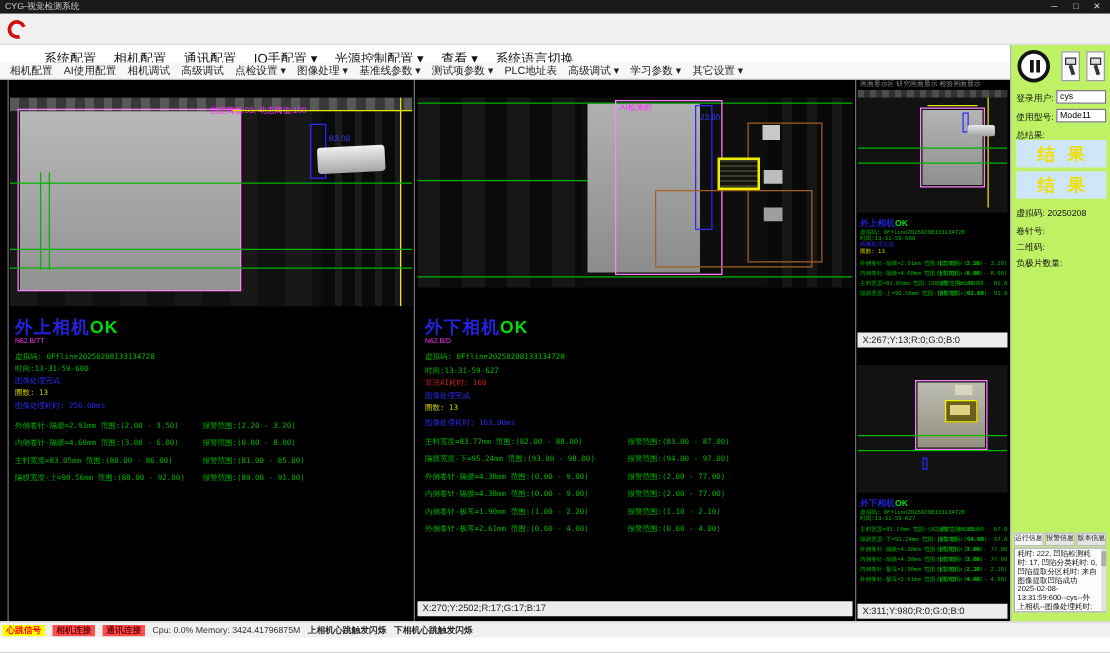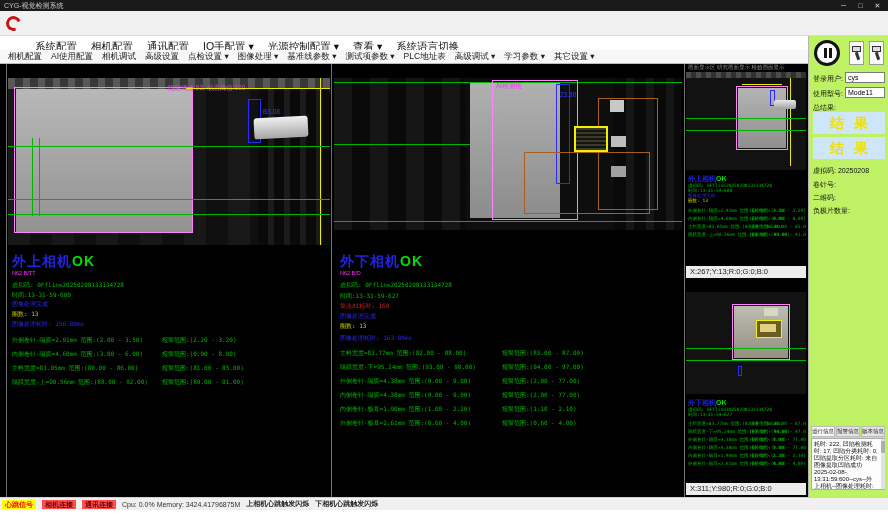--- a/index.html
+++ b/index.html
@@ -84,21 +84,21 @@
     <span class="menu-item">光源控制配置 ▾</span>
     <span class="menu-item">查看 ▾</span>
     <span class="menu-item">系统语言切换</span>
   </div>
 
 
   <div class="toolbar">
     <span class="tool-item">相机配置</span>
     <span class="tool-item">AI使用配置</span>
     <span class="tool-item">相机调试</span>
-    <span class="tool-item">高级设置</span>
+    <span class="tool-item">高级调试</span>
     <span class="tool-item">点检设置 ▾</span>
     <span class="tool-item">图像处理 ▾</span>
     <span class="tool-item">基准线参数 ▾</span>
     <span class="tool-item">测试项参数 ▾</span>
     <span class="tool-item">PLC地址表</span>
     <span class="tool-item">高级调试 ▾</span>
     <span class="tool-item">学习参数 ▾</span>
     <span class="tool-item">其它设置 ▾</span>
   </div>
 
@@ -168,20 +168,21 @@
     <div class="iline blue" style="left:6px;top:67px;">图像处理完成</div>
     <div class="iline yellow" style="left:6px;top:77px;">圈数: 13</div>
     <div class="iline blue" style="left:6px;top:89px;">图像处理耗时: 163.00ms</div>
     <div class="mrow" style="left:6px;top:104px;"><span>主料宽度=83.77mm 范围:(82.00 - 88.00)</span><span class="mr mr-c">报警范围:(83.00 - 87.00)</span></div>
     <div class="mrow" style="left:6px;top:118px;"><span>隔膜宽度-下=95.24mm 范围:(93.00 - 98.00)</span><span class="mr mr-c">报警范围:(94.00 - 97.00)</span></div>
     <div class="mrow" style="left:6px;top:132px;"><span>外侧卷针-隔膜=4.38mm 范围:(0.00 - 9.00)</span><span class="mr mr-c">报警范围:(2.00 - 77.00)</span></div>
     <div class="mrow" style="left:6px;top:146px;"><span>内侧卷针-隔膜=4.38mm 范围:(0.00 - 9.00)</span><span class="mr mr-c">报警范围:(2.00 - 77.00)</span></div>
     <div class="mrow" style="left:6px;top:160px;"><span>内侧卷针-极耳=1.90mm 范围:(1.00 - 2.20)</span><span class="mr mr-c">报警范围:(1.10 - 2.10)</span></div>
     <div class="mrow" style="left:6px;top:174px;"><span>外侧卷针-极耳=2.61mm 范围:(0.60 - 4.00)</span><span class="mr mr-c">报警范围:(0.60 - 4.00)</span></div>
   </div>
+  <div class="cap" style="left:334px;top:481px;width:348px;">X:270;Y:2502;R:17;G:17;B:17</div>
 
   <div class="thumb-header">画面显示区  研究画面显示  检验画面显示</div>
 
   <div class="img-view" style="left:686px;top:72px;width:120px;height:98px;background:#121212;">
     <div class="shape" style="left:0;top:0;width:120px;height:6px;background:repeating-linear-gradient(90deg,#4c4c4c 0 5px,#303030 5px 10px);"></div>
     <div class="shape" style="left:52px;top:16px;width:48px;height:60px;background:linear-gradient(180deg,#b4b4b4,#8f8f8f);"></div>
     <div class="shape" style="left:50px;top:14px;width:52px;height:64px;border:1px solid #ff82ff;box-sizing:border-box;"></div>
     <div class="shape yline" style="left:56px;top:12px;width:40px;height:1px;"></div>
     <div class="shape yline" style="left:104px;top:6px;width:1px;height:88px;"></div>
     <div class="shape gline" style="left:0;top:46px;width:120px;height:1px;"></div>

